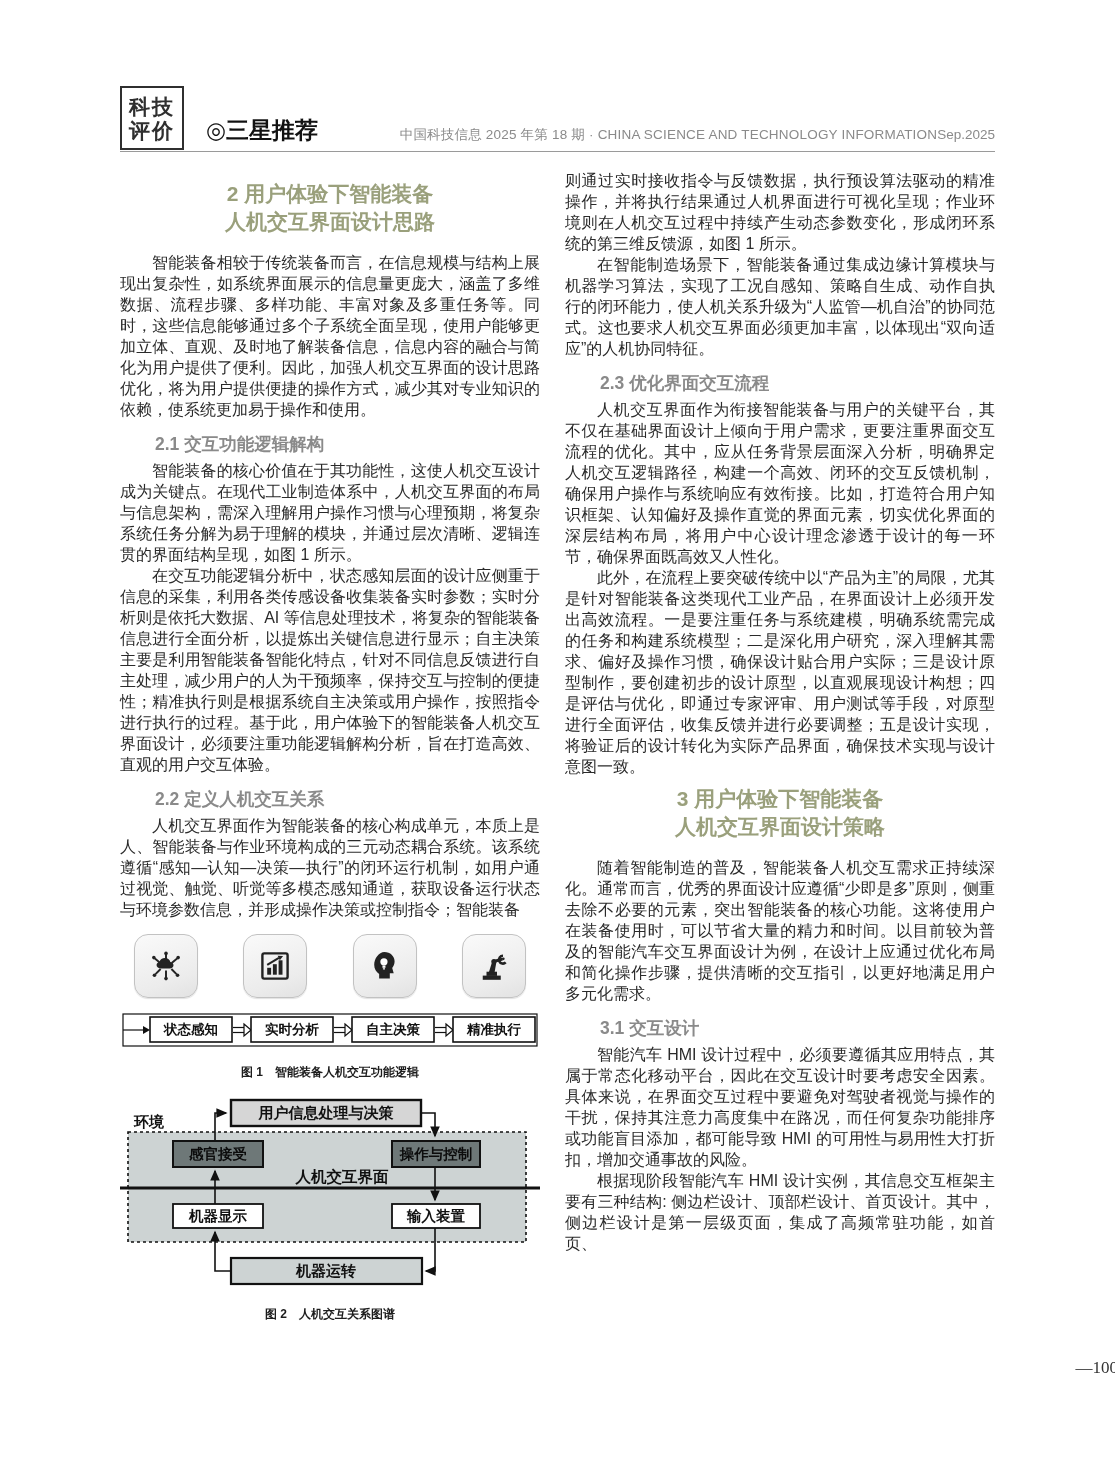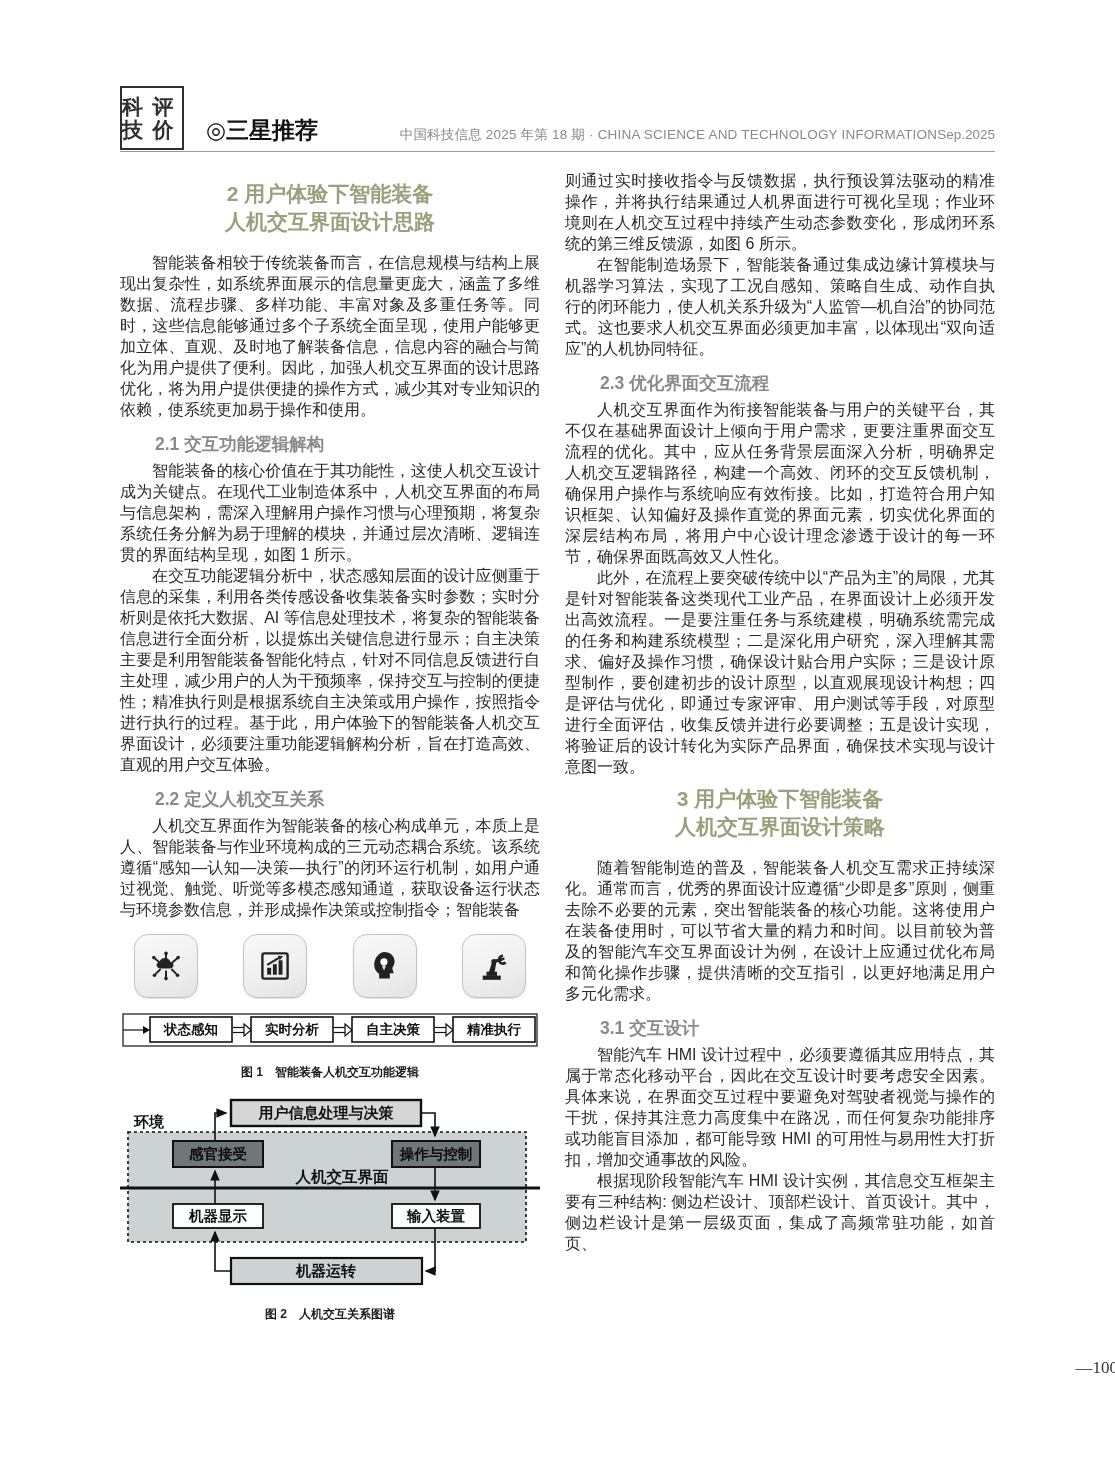--- a/index.html
+++ b/index.html
@@ -5,21 +5,21 @@
   html,body{margin:0;padding:0;background:#ffffff;}
   .page{
     position:relative;width:1115px;height:1469px;background:#ffffff;overflow:hidden;
     font-family:"Liberation Sans","DejaVu Sans",sans-serif;color:#2a2a2a;
   }
   
   .hdr{position:absolute;left:120px;top:86px;width:875px;height:64px;}
   .hdr-rule{position:absolute;left:120px;top:151px;width:875px;height:0;border-top:1px solid #9a9a9a;}
   .logo-box{
     position:absolute;left:0;top:0;width:60px;height:60px;border:2.5px solid #2f2f2f;
-    display:flex;align-items:center;justify-content:center;gap:1px;
+    display:flex;flex-direction:column;align-items:center;justify-content:center;gap:1px;
   }
   .logo-box span{font-size:21px;font-weight:800;line-height:23px;color:#2f2f2f;letter-spacing:2px;}
   .badge{position:absolute;left:86px;bottom:4px;font-size:23px;font-weight:800;color:#111;margin-top:14px;}
   .jinfo{position:absolute;right:0;bottom:6px;display:flex;align-items:baseline;}
   .jinfo .jtitle{font-size:13.5px;color:#8a8a8a;letter-spacing:.2px;}
   .jinfo .jdate{font-size:13.5px;color:#8a8a8a;}
   
   .col{position:absolute;top:170px;text-align:justify;}
   .col-left{left:120px;width:420px;}
   .col-right{left:565px;width:430px;}
@@ -228,21 +228,21 @@
         <g>
           <rect x="111" y="162" width="191" height="26" fill="#cdd3d3" stroke="#111" stroke-width="2.2"></rect>
           <text x="206" y="180" text-anchor="middle" font-size="15" font-weight="bold" fill="#111">机器运转</text>
         </g>
       </svg>
       <figcaption>图 2　人机交互关系图谱</figcaption>
     </figure>
   </div>
 
   <div class="col col-right">
-    <p class="body noindent">则通过实时接收指令与反馈数据，执行预设算法驱动的精准操作，并将执行结果通过人机界面进行可视化呈现；作业环境则在人机交互过程中持续产生动态参数变化，形成闭环系统的第三维反馈源，如图 6 所示。</p>
+    <p class="body noindent">则通过实时接收指令与反馈数据，执行预设算法驱动的精准操作，并将执行结果通过人机界面进行可视化呈现；作业环境则在人机交互过程中持续产生动态参数变化，形成闭环系统的第三维反馈源，如图 1 所示。</p>
     <p class="body">在智能制造场景下，智能装备通过集成边缘计算模块与机器学习算法，实现了工况自感知、策略自生成、动作自执行的闭环能力，使人机关系升级为“人监管—机自治”的协同范式。这也要求人机交互界面必须更加丰富，以体现出“双向适应”的人机协同特征。</p>
 
     <h3 class="sub">2.3 优化界面交互流程</h3>
     <p class="body">人机交互界面作为衔接智能装备与用户的关键平台，其不仅在基础界面设计上倾向于用户需求，更要注重界面交互流程的优化。其中，应从任务背景层面深入分析，明确界定人机交互逻辑路径，构建一个高效、闭环的交互反馈机制，确保用户操作与系统响应有效衔接。比如，打造符合用户知识框架、认知偏好及操作直觉的界面元素，切实优化界面的深层结构布局，将用户中心设计理念渗透于设计的每一环节，确保界面既高效又人性化。</p>
     <p class="body">此外，在流程上要突破传统中以“产品为主”的局限，尤其是针对智能装备这类现代工业产品，在界面设计上必须开发出高效流程。一是要注重任务与系统建模，明确系统需完成的任务和构建系统模型；二是深化用户研究，深入理解其需求、偏好及操作习惯，确保设计贴合用户实际；三是设计原型制作，要创建初步的设计原型，以直观展现设计构想；四是评估与优化，即通过专家评审、用户测试等手段，对原型进行全面评估，收集反馈并进行必要调整；五是设计实现，将验证后的设计转化为实际产品界面，确保技术实现与设计意图一致。</p>
 
     <h2 class="sec" style="margin-top:8px;">
       <span>3 用户体验下智能装备</span><br>
       <span>人机交互界面设计策略</span>
     </h2>

